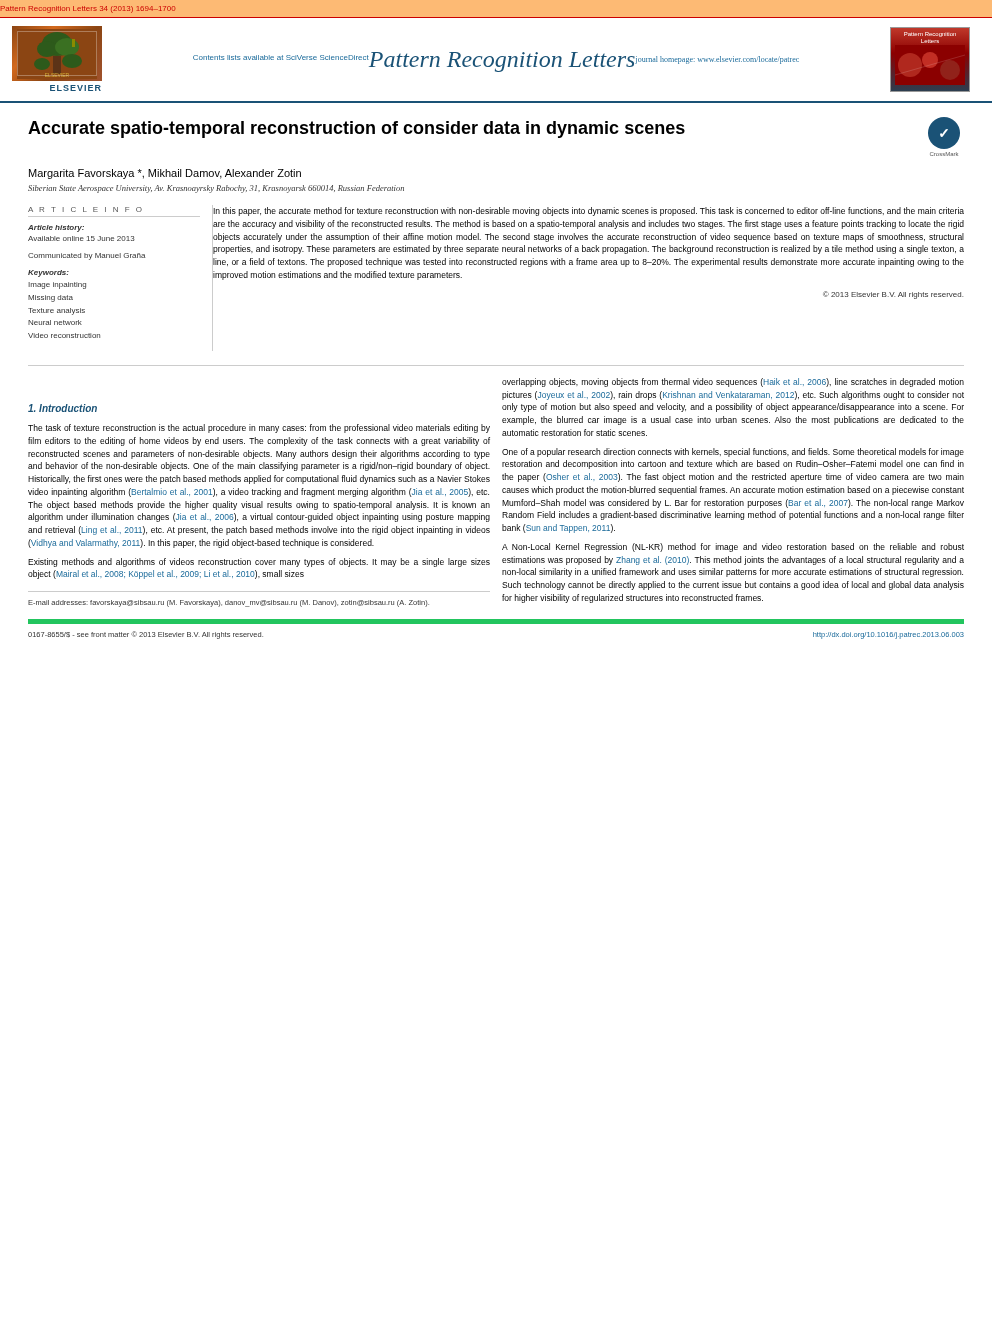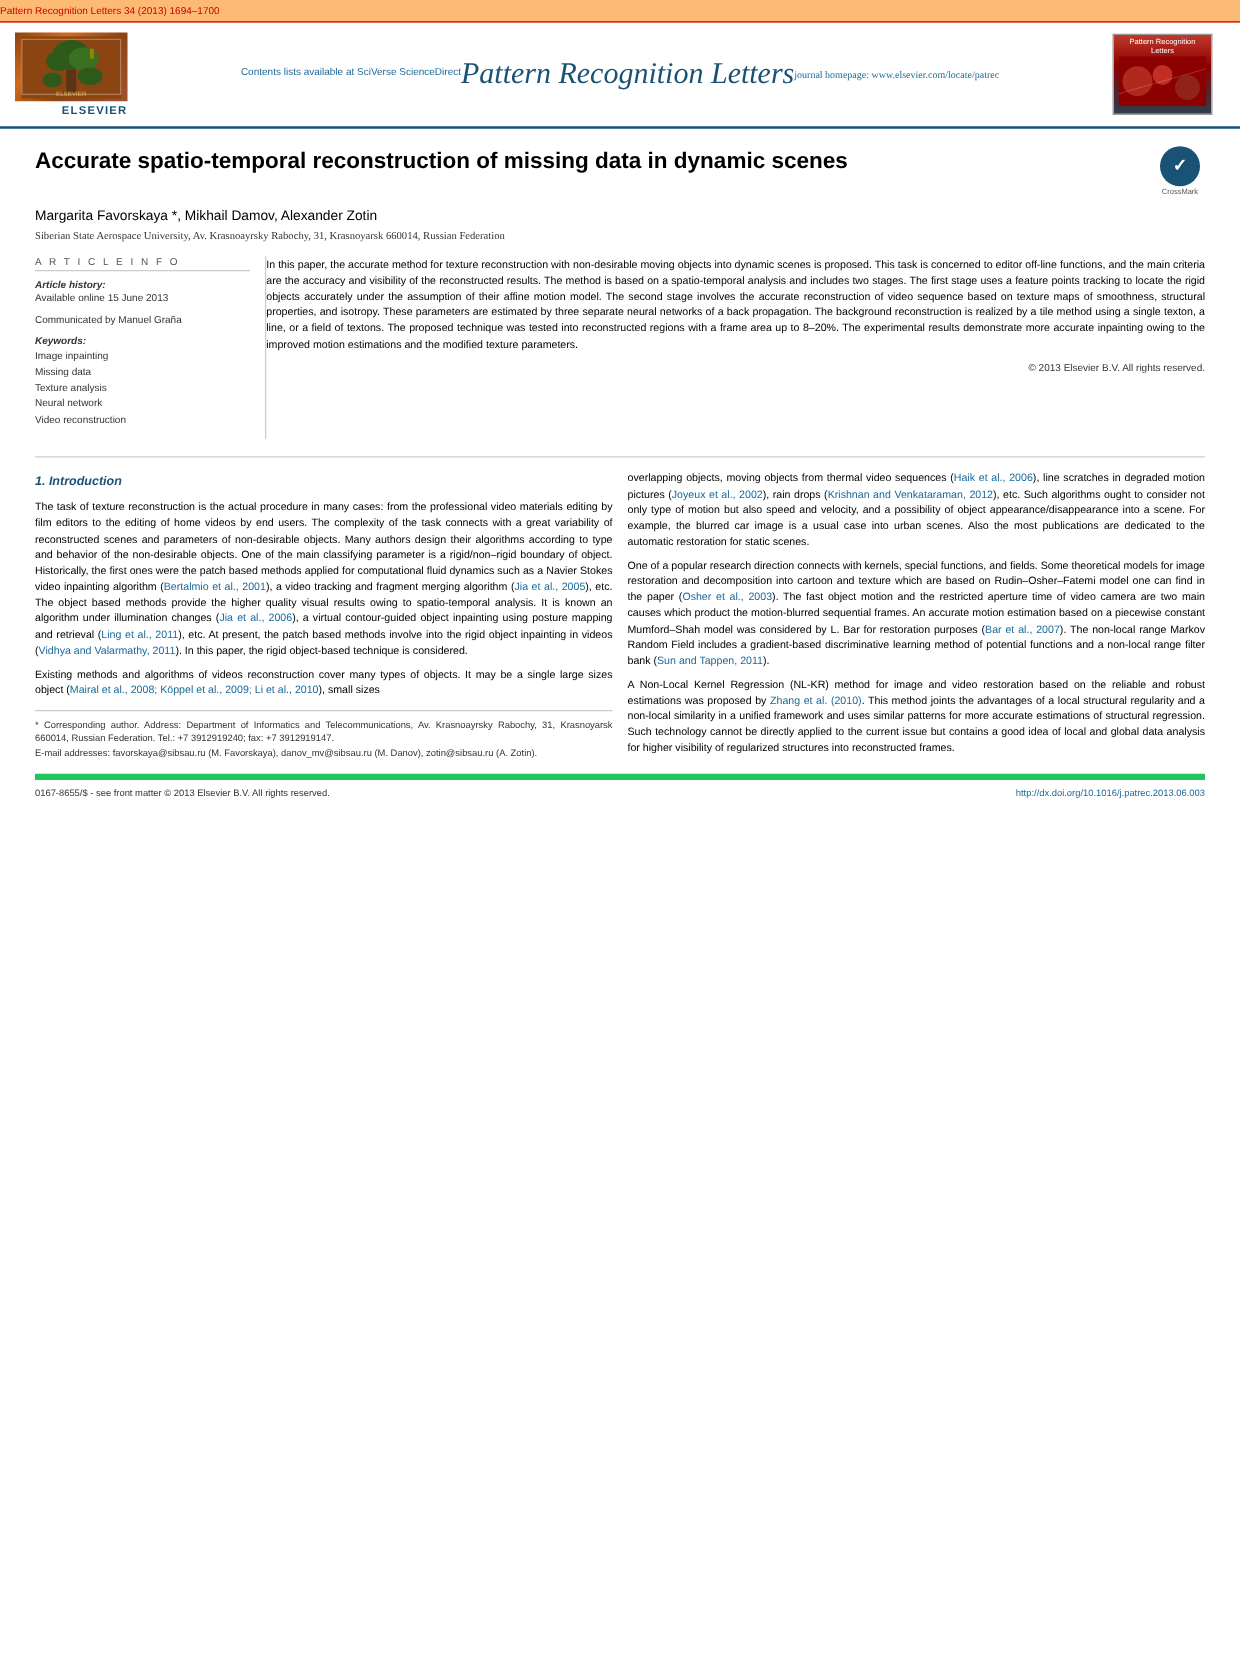--- a/index.html
+++ b/index.html
@@ -175,20 +175,21 @@
 
     
     .authors {
       font-size: 11px;
       font-family: Arial, sans-serif;
       margin-bottom: 4px;
       color: #000;
     }
     .affiliation {
       font-size: 8.5px;
+      font-style: italic;
       color: #333;
       margin-bottom: 12px;
     }
 
     
     .two-col {
       display: flex;
       margin-bottom: 14px;
     }
 
@@ -386,21 +387,21 @@
         <circle cx="55" cy="25" r="10" fill="#922b21" opacity="0.8"></circle>
         <line x1="0" y1="30" x2="70" y2="10" stroke="#fff" stroke-width="0.5" opacity="0.3"></line>
       </svg>
     </div>
   </div>
 </div>
 
 <div class="article-content">
 
   <div class="article-title-section">
-    <div class="article-title">Accurate spatio-temporal reconstruction of missing data in dynamic scenes</div>
+    <div class="article-title">Accurate spatio-temporal reconstruction of consider data in dynamic scenes</div>
     <div class="crossmark-badge">
       <div class="crossmark-circle">✓</div>
       <div class="crossmark-label">CrossMark</div>
     </div>
   </div>
 
   <div class="authors">
     <span>Margarita Favorskaya *, Mikhail Damov, Alexander Zotin</span>
   </div>
   <div class="affiliation">Siberian State Aerospace University, Av. Krasnoayrsky Rabochy, 31, Krasnoyarsk 660014, Russian Federation</div>
@@ -444,21 +445,20 @@
     <div class="body-col">
       <div class="section-title">1. Introduction</div>
       <div class="body-text">
         The task of texture reconstruction is the actual procedure in many cases: from the professional video materials editing by film editors to the editing of home videos by end users. The complexity of the task connects with a great variability of reconstructed scenes and parameters of non-desirable objects. Many authors design their algorithms according to type and behavior of the non-desirable objects. One of the main classifying parameter is a rigid/non–rigid boundary of object. Historically, the first ones were the patch based methods applied for computational fluid dynamics such as a Navier Stokes video inpainting algorithm (<span class="ref-link">Bertalmio et al., 2001</span>), a video tracking and fragment merging algorithm (<span class="ref-link">Jia et al., 2005</span>), etc. The object based methods provide the higher quality visual results owing to spatio-temporal analysis. It is known an algorithm under illumination changes (<span class="ref-link">Jia et al., 2006</span>), a virtual contour-guided object inpainting using posture mapping and retrieval (<span class="ref-link">Ling et al., 2011</span>), etc. At present, the patch based methods involve into the rigid object inpainting in videos (<span class="ref-link">Vidhya and Valarmathy, 2011</span>). In this paper, the rigid object-based technique is considered.
       </div>
       <div class="body-text">
         Existing methods and algorithms of videos reconstruction cover many types of objects. It may be a single large sizes object (<span class="ref-link">Mairal et al., 2008; Köppel et al., 2009; Li et al., 2010</span>), small sizes
       </div>
 
       <div class="footnote-section">
-        <div class="footnote-text">* Corresponding author. Address: Department of Informatics and Telecommunications, Av. Krasnoayrsky Rabochy, 31, Krasnoyarsk 660014, Russian Federation. Tel.: +7 3912919240; fax: +7 3912919147.</div>
         <div class="footnote-text">E-mail addresses: favorskaya@sibsau.ru (M. Favorskaya), danov_mv@sibsau.ru (M. Danov), zotin@sibsau.ru (A. Zotin).</div>
       </div>
     </div>
 
     <div class="body-col">
       <div class="body-text">
         overlapping objects, moving objects from thermal video sequences (<span class="ref-link">Haik et al., 2006</span>), line scratches in degraded motion pictures (<span class="ref-link">Joyeux et al., 2002</span>), rain drops (<span class="ref-link">Krishnan and Venkataraman, 2012</span>), etc. Such algorithms ought to consider not only type of motion but also speed and velocity, and a possibility of object appearance/disappearance into a scene. For example, the blurred car image is a usual case into urban scenes. Also the most publications are dedicated to the automatic restoration for static scenes.
       </div>
       <div class="body-text">
         One of a popular research direction connects with kernels, special functions, and fields. Some theoretical models for image restoration and decomposition into cartoon and texture which are based on Rudin–Osher–Fatemi model one can find in the paper (<span class="ref-link">Osher et al., 2003</span>). The fast object motion and the restricted aperture time of video camera are two main causes which product the motion-blurred sequential frames. An accurate motion estimation based on a piecewise constant Mumford–Shah model was considered by L. Bar for restoration purposes (<span class="ref-link">Bar et al., 2007</span>). The non-local range Markov Random Field includes a gradient-based discriminative learning method of potential functions and a non-local range filter bank (<span class="ref-link">Sun and Tappen, 2011</span>).

